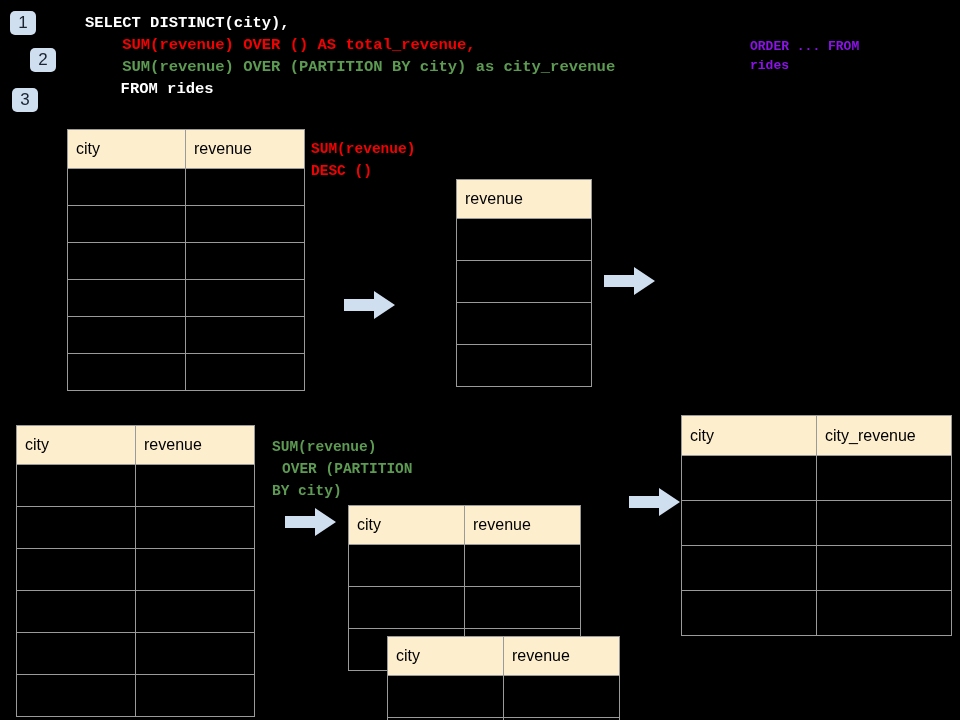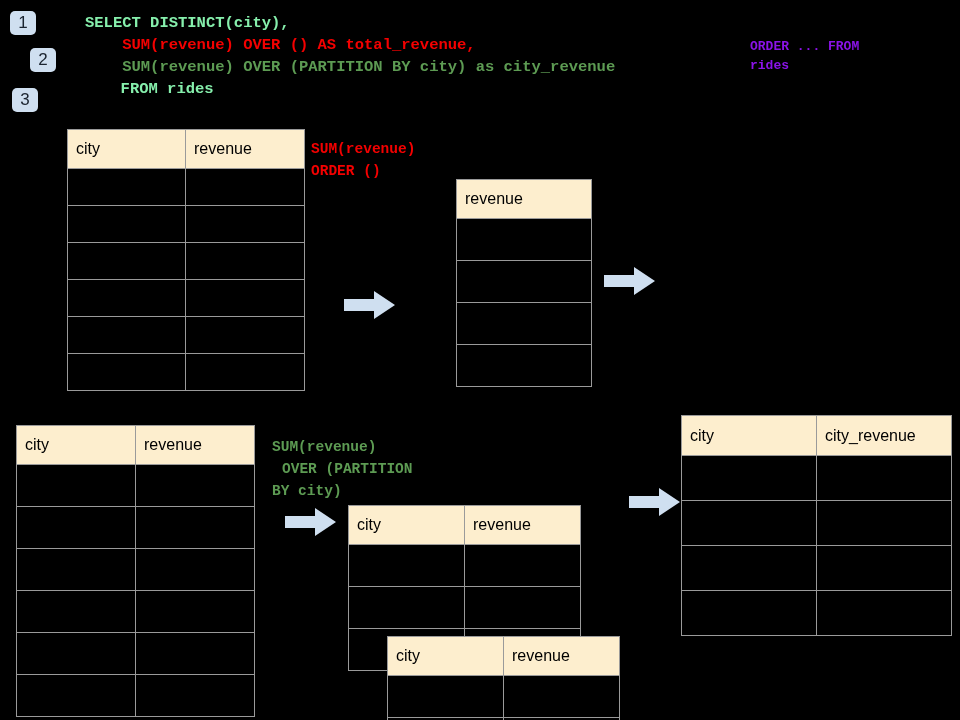--- a/index.html
+++ b/index.html
@@ -38,21 +38,21 @@
   
   .sql {
     position: absolute;
     font-family: "Liberation Mono", monospace;
     font-size: 15.5px;
     line-height: 22px;
     white-space: pre;
     font-weight: bold;
     letter-spacing: 0px;
   }
-  .sql-purple { color: #86efac; }
+  .sql-purple { color: #ffffff; }
   .sql-red    { color: #f40000; }
   .sql-green  { color: #5d9b53; }
 
   .annot {
     position: absolute;
     font-family: "Liberation Mono", monospace;
     font-size: 14.5px;
     line-height: 22px;
     white-space: pre;
     font-weight: bold;
@@ -109,21 +109,21 @@
 
   <div class="sql sql-purple" style="left:85px; top:12px;">SELECT DISTINCT(city),</div>
   <div class="sql sql-green" style="left:85px; top:56px;">    SUM(revenue) OVER (PARTITION BY city) as city_revenue</div>
   <div class="sql sql-red" style="left:85px; top:34px;">    SUM(revenue) OVER () AS total_revenue,</div>
   <div class="sql sql-purple" style="left:102px; top:78px;">  FROM rides</div>
 
   <div class="side-note" style="left:750px; top:37px;">ORDER ... FROM</div>
   <div class="side-note" style="left:750px; top:56px;">rides</div>
 
   <div class="annot annot-red" style="left:311px; top:138px;">SUM(revenue)</div>
-  <div class="annot annot-red" style="left:311px; top:160px;">ORDER ()</div>
+  <div class="annot annot-red" style="left:311px; top:160px;">DESC ()</div>
 
   <div class="annot annot-green" style="left:272px; top:436px;">SUM(revenue)</div>
   <div class="annot annot-green" style="left:272px; top:458px;margin-left:10px;">OVER (PARTITION</div>
   <div class="annot annot-green" style="left:272px; top:480px;">BY city)</div>
 
   <table class="tbl" style="left:67px; top:129px; width:237px;">
     <colgroup>
         <col style="width:118px">
         <col style="width:119px">
       </colgroup>

